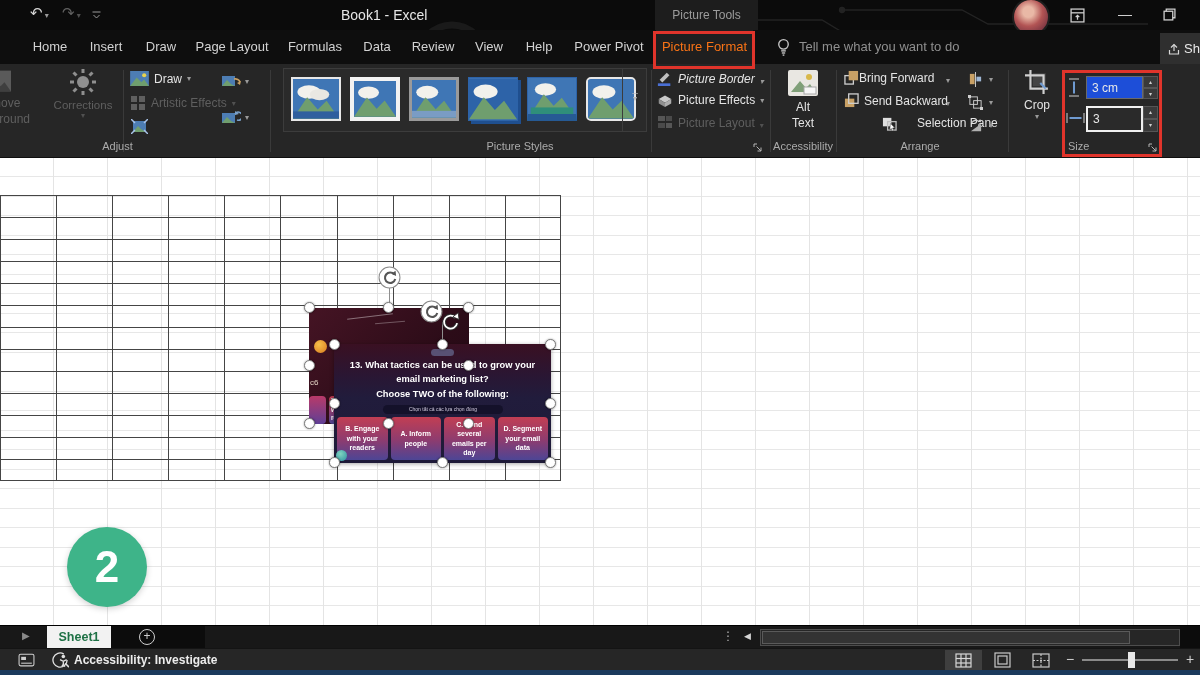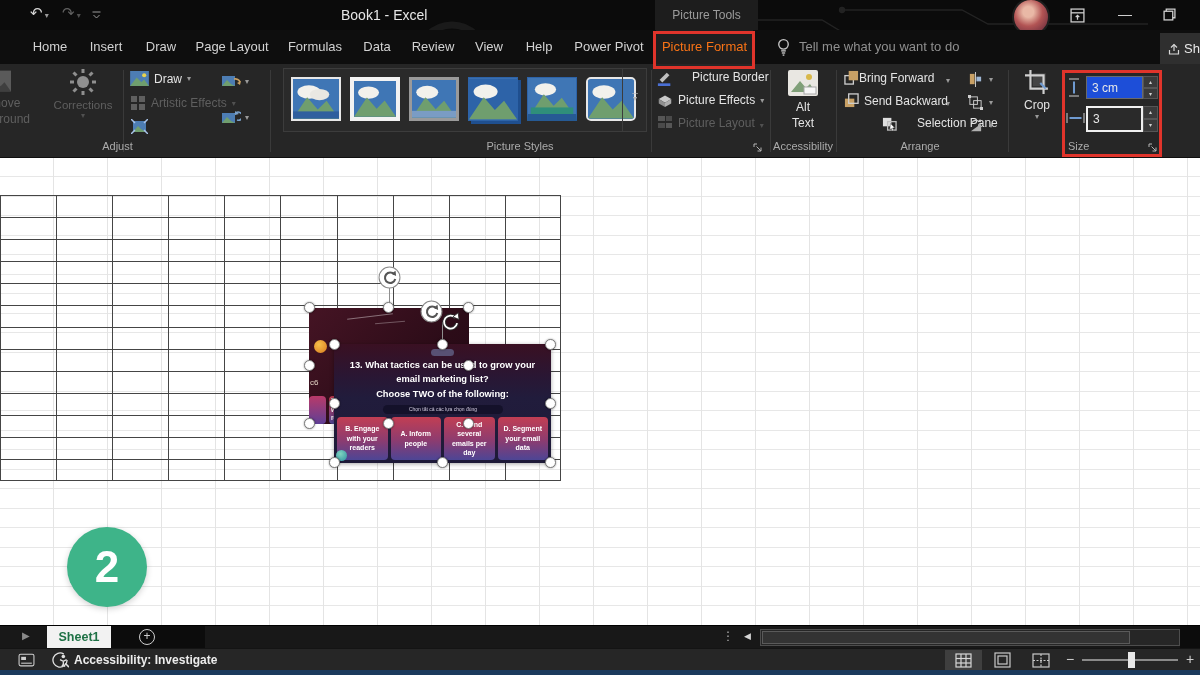--- a/index.html
+++ b/index.html
@@ -274,21 +274,21 @@
             <ellipse cx="9" cy="7" rx="6.5" ry="3.8" fill="#f2f1ec"></ellipse>
             <path d="M0 22 L8 10 L14 17 L19 12 L26 22 Z" fill="#6f9e6e"></path>
           </svg></div>
       <div class="abs" style="left:338px;top:0;width:24px;height:62px;border-left:1px solid #3c3c3c;text-align:center;">
         <div style="color:#bdbdbd;font-size:8px;margin-top:22px;line-height:5px;">─<br>▾</div>
       </div>
     </div>
     <div class="grplabel" style="left:440px;width:160px;">Picture Styles</div>
     <div class="vdiv" style="left:651px;"></div>
 
-    <div class="abs" style="left:657px;top:6px;display:flex;align-items:flex-start;gap:19px;">
+    <div class="abs" style="left:657px;top:6px;display:flex;align-items:flex-end;gap:5px;font-style:italic;">
       <svg width="16" height="16" viewBox="0 0 18 18">
           <path d="M3 11 L11 3 L14 6 L6 14 Z" fill="#bfbfbf"></path>
           <rect x="1" y="15" width="14" height="3" fill="#4a6fd4"></rect>
         </svg>
       <span class="btnlabel">Picture Border</span>
         <span class="chev">▾</span>
     </div>
     <div class="abs" style="left:657px;top:28px;display:flex;align-items:center;gap:5px;">
       <svg width="16" height="16" viewBox="0 0 18 18">
           <path d="M2 8 L9 4 L16 8 L9 12 Z" fill="#c9c9c9"></path>

